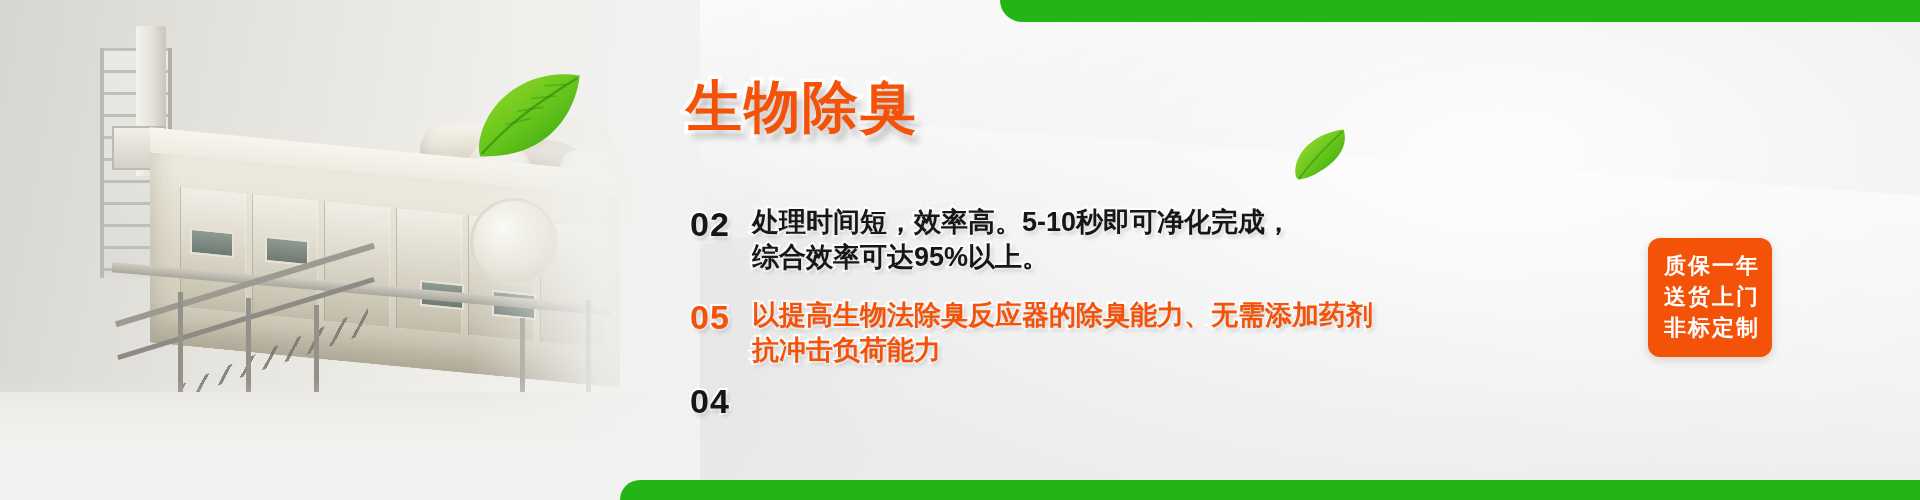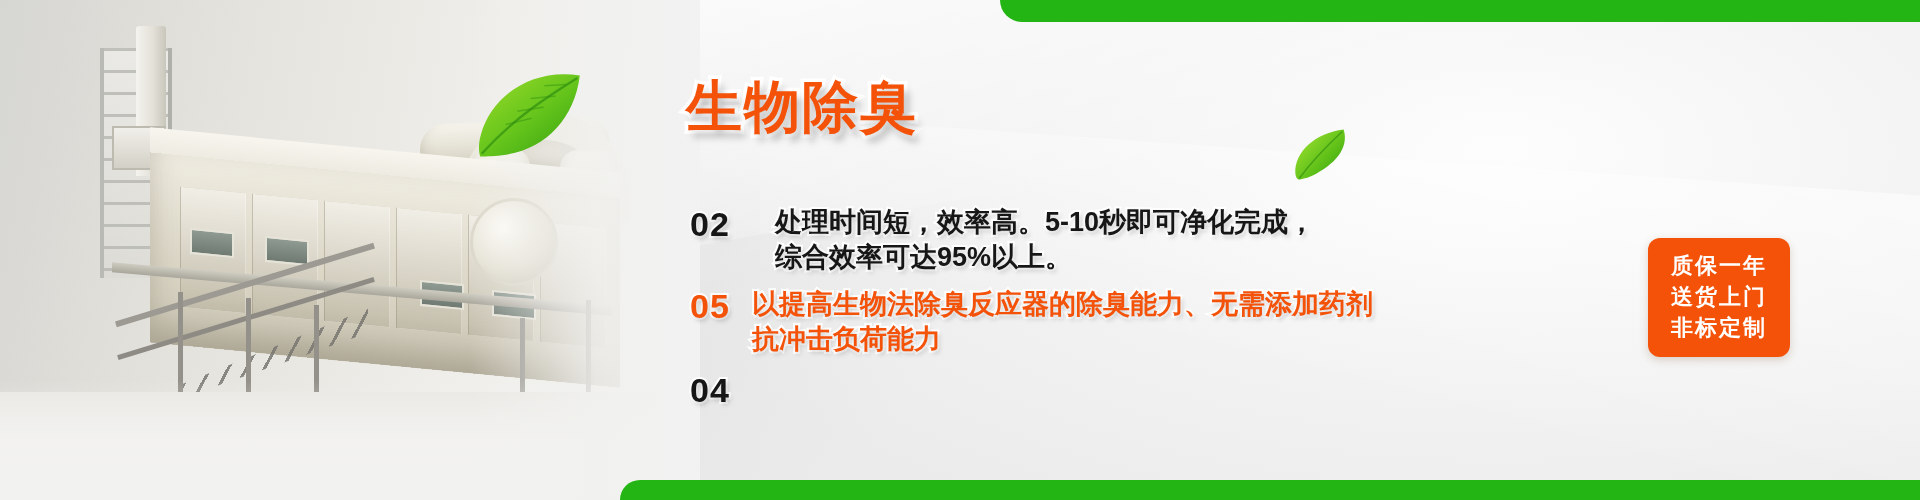--- a/index.html
+++ b/index.html
@@ -195,27 +195,27 @@
     font-size:27px; font-weight:700; line-height:35px;
     -webkit-text-stroke:4px #ffffff;
     paint-order:stroke fill;
     text-shadow:2px 3px 4px rgba(90,90,90,.28);
     white-space:pre-line;
   }
   .c-orange { color:#f45208; }
   .c-dark   { color:#161616; }
 
   .p1 { margin-bottom:15px; }
-  .p2 { margin-bottom:12px;gap:23px; }
+  .p2 { margin-bottom:23px; }
   .p3 { margin-bottom:14px; }
 
   
   .badge {
     position:absolute; left:1648px; top:238px;
-    width:142px; padding:12px 16px 14px;
+    width:124px; padding:12px 16px 14px;
     background:#f45208;
     border-radius:12px;
     box-shadow:0 3px 8px rgba(120,70,30,.22);
     text-align:center;
   }
   .badge-line {
     color:#ffffff; font-size:22px; font-weight:700;
     line-height:31px; letter-spacing:2px;
     white-space:nowrap;
   }

